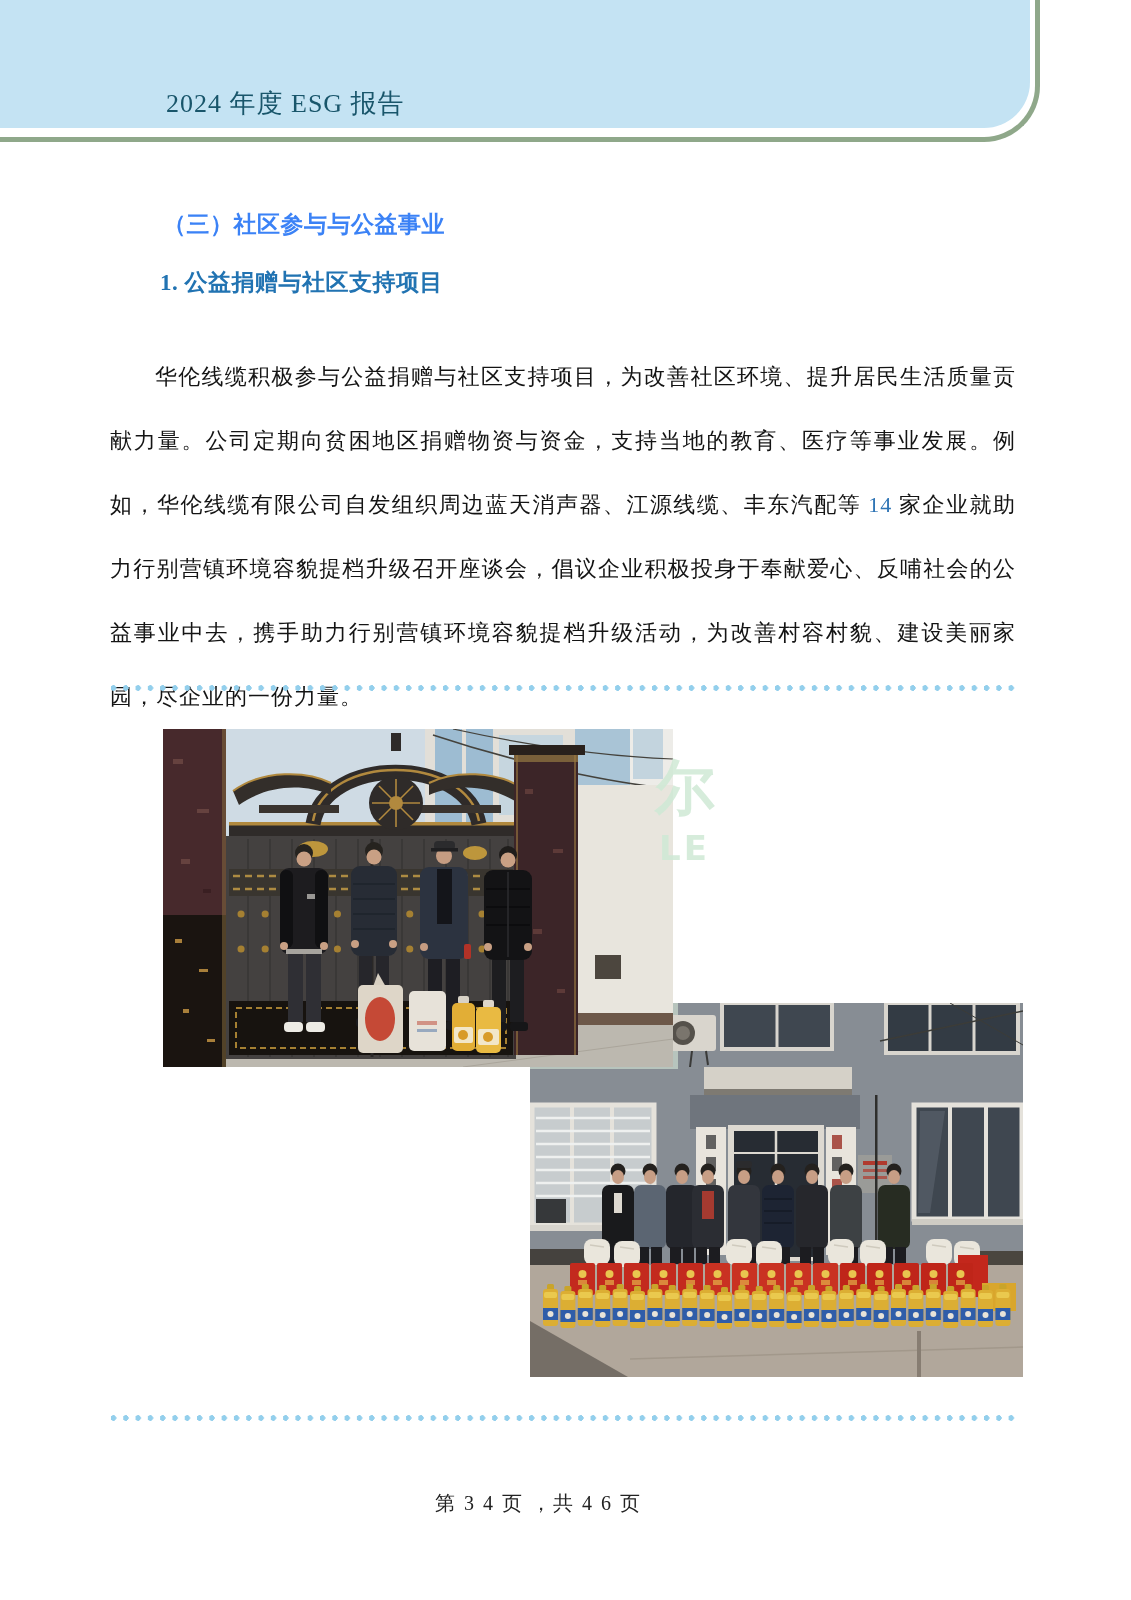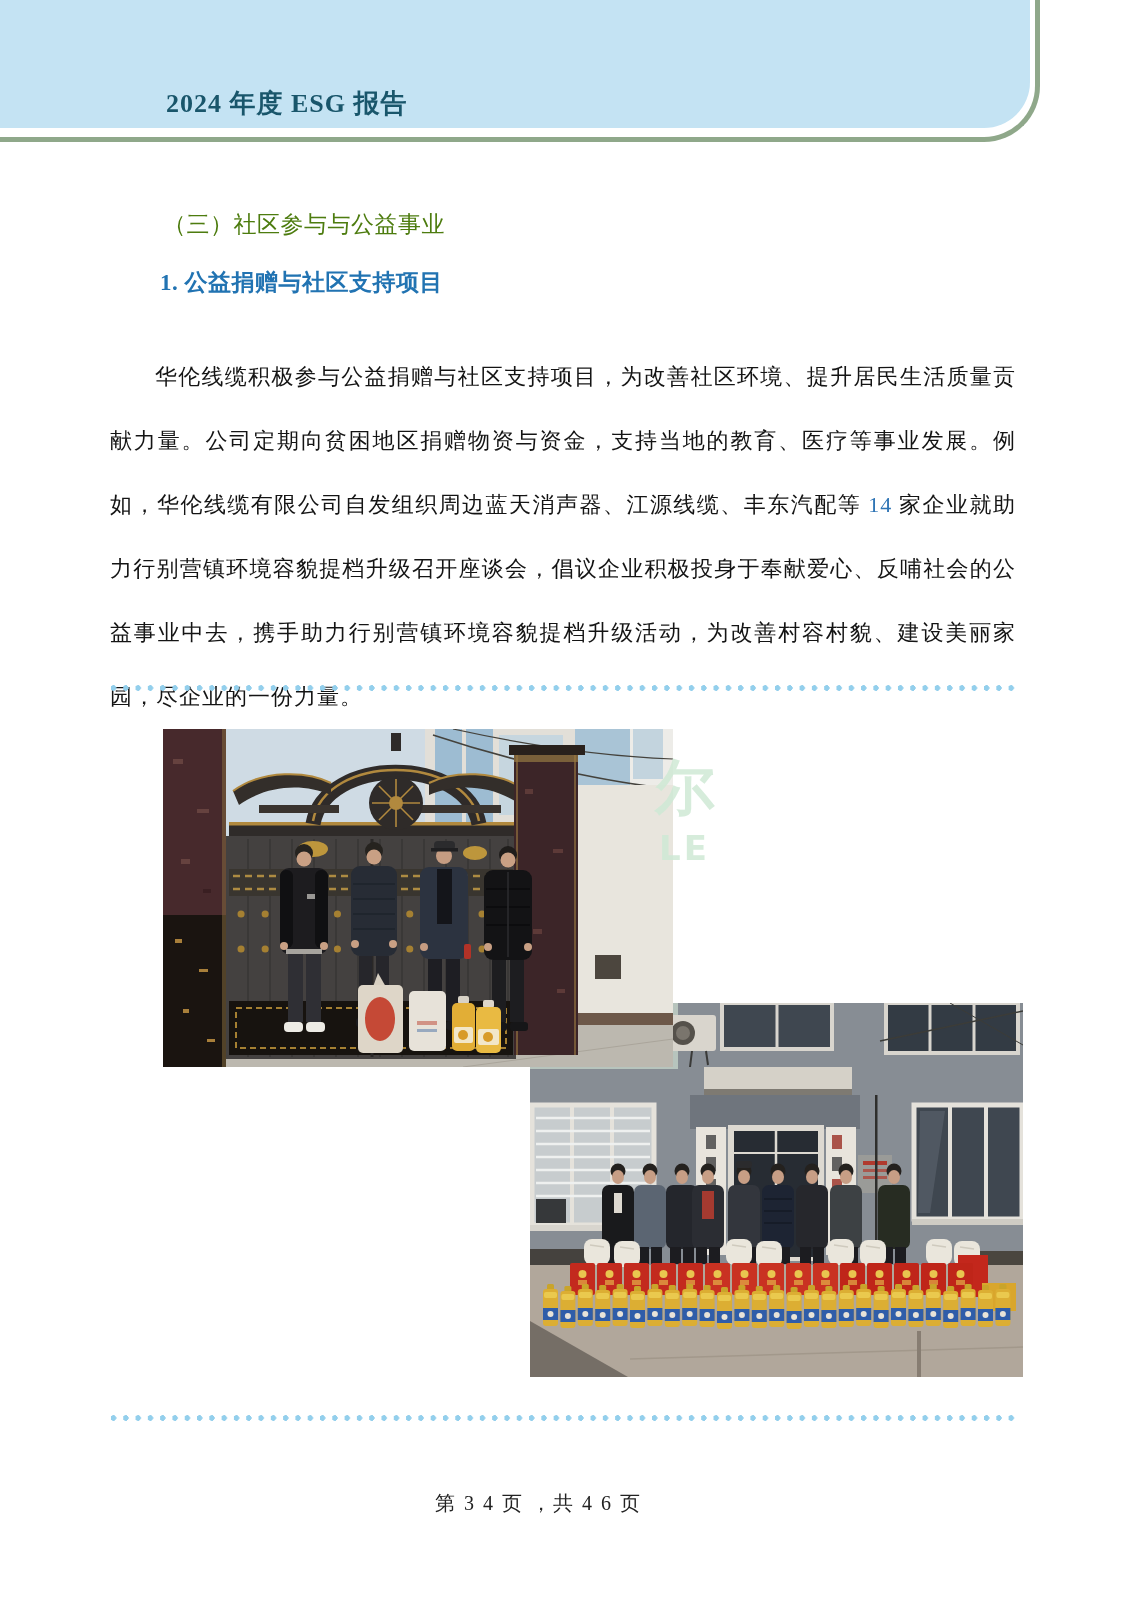--- a/index.html
+++ b/index.html
@@ -4,25 +4,25 @@
 <style>
   html,body{margin:0;padding:0;background:#ffffff;}
   .page{position:relative;width:1131px;height:1600px;background:#ffffff;overflow:hidden;
         font-family:"Liberation Serif","DejaVu Serif",serif;color:#111;}
   
   .band-outline{position:absolute;top:-40px;left:-40px;width:1075px;height:177px;
         border-right:5px solid #8fa88a;border-bottom:5px solid #8fa88a;
         border-radius:0 0 56px 0;}
   .band{position:absolute;top:-40px;left:-40px;width:1070px;height:168px;
         background:#c4e3f3;border-radius:0 0 46px 0;}
-  .title{position:absolute;left:166px;top:86px;font-size:26px;font-weight:bold;
+  .title{position:absolute;left:166px;top:86px;font-size:26px;font-weight:normal;
         color:#19566b;letter-spacing:1px;white-space:nowrap;}
   
-  .h-section{position:absolute;left:163px;top:209px;font-size:23px;font-weight:normal;
-        color:#4d7c0f;letter-spacing:0.5px;white-space:nowrap;}
+  .h-section{position:absolute;left:163px;top:209px;font-size:23px;font-weight:bold;
+        color:#3b82f6;letter-spacing:0.5px;white-space:nowrap;}
   .h-sub{position:absolute;left:160px;top:267px;font-size:23px;font-weight:bold;
         color:#2173b2;letter-spacing:0.5px;white-space:nowrap;}
   
   .para{position:absolute;left:110px;top:323px;width:906px;font-size:22px;
         line-height:64px;text-align:justify;text-indent:45px;letter-spacing:1px;color:#141414;}
   .num-blue{color:#2e74b5;}
   
   .dotline{position:absolute;left:110px;width:906px;height:8px;
         background-image:radial-gradient(circle 3.1px at 3.5px 4px,#93cfec 2.6px,rgba(255,255,255,0) 3px);
         background-size:12.3px 8px;background-repeat:repeat-x;}

